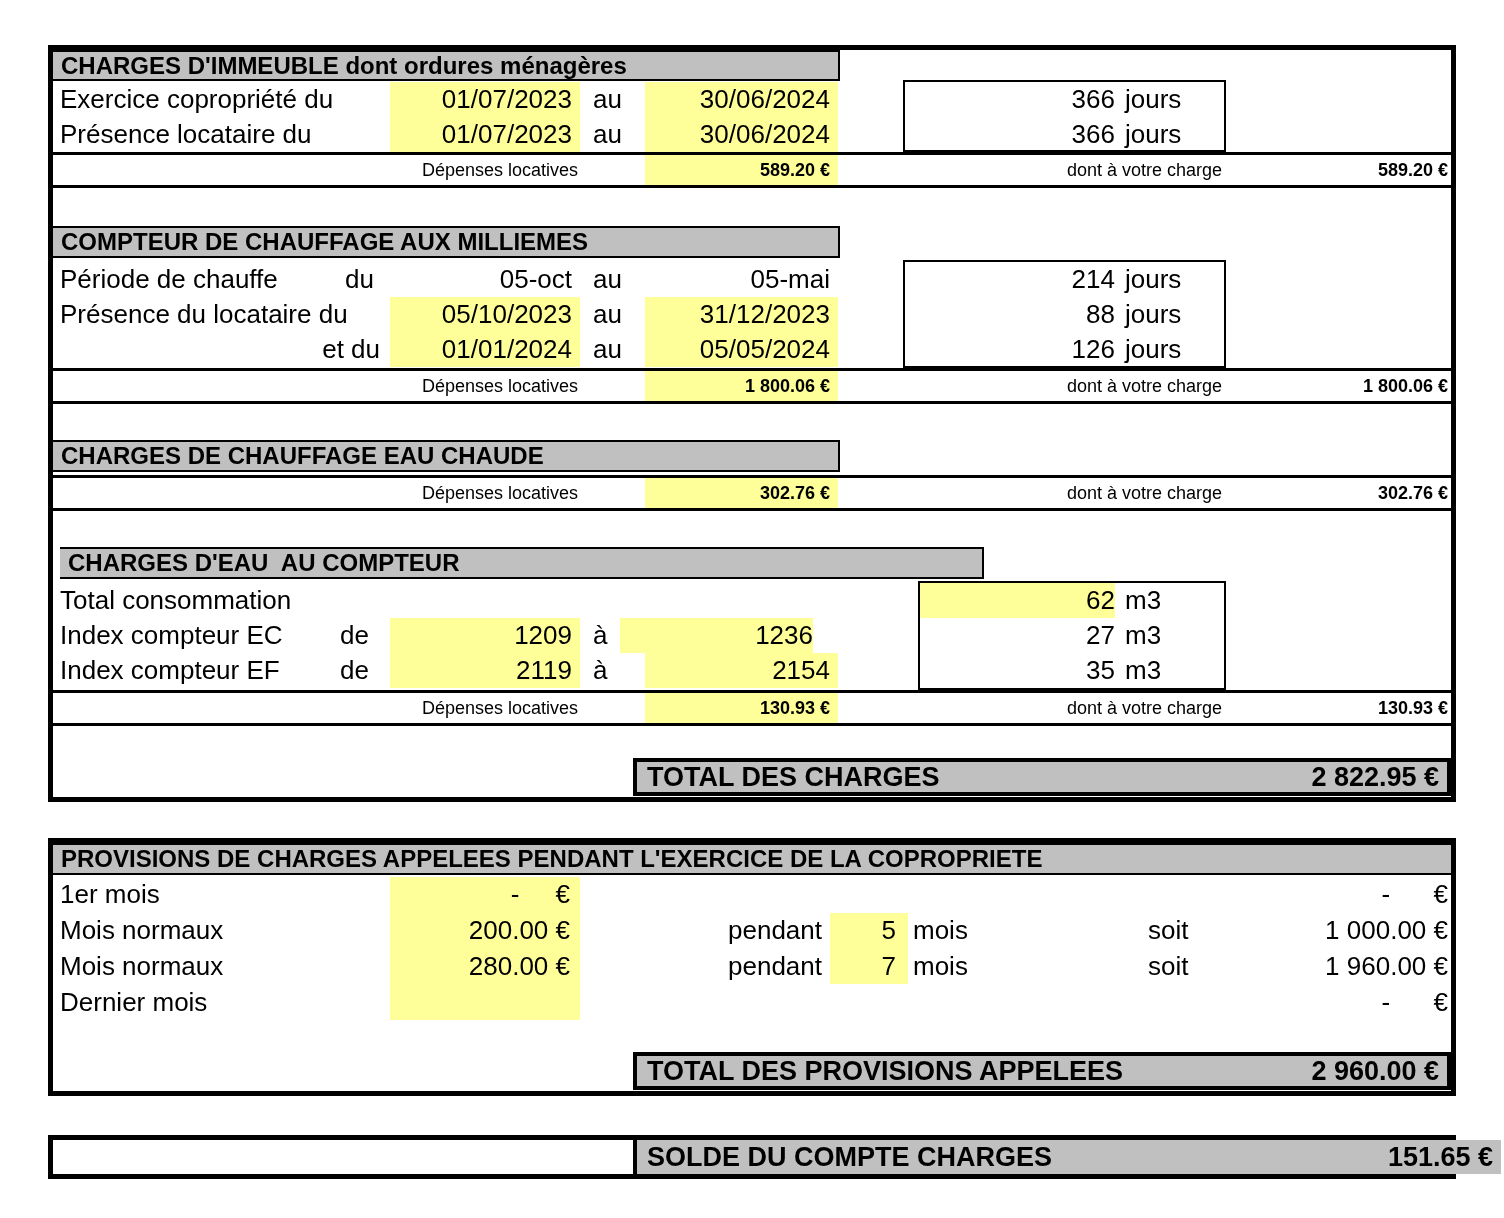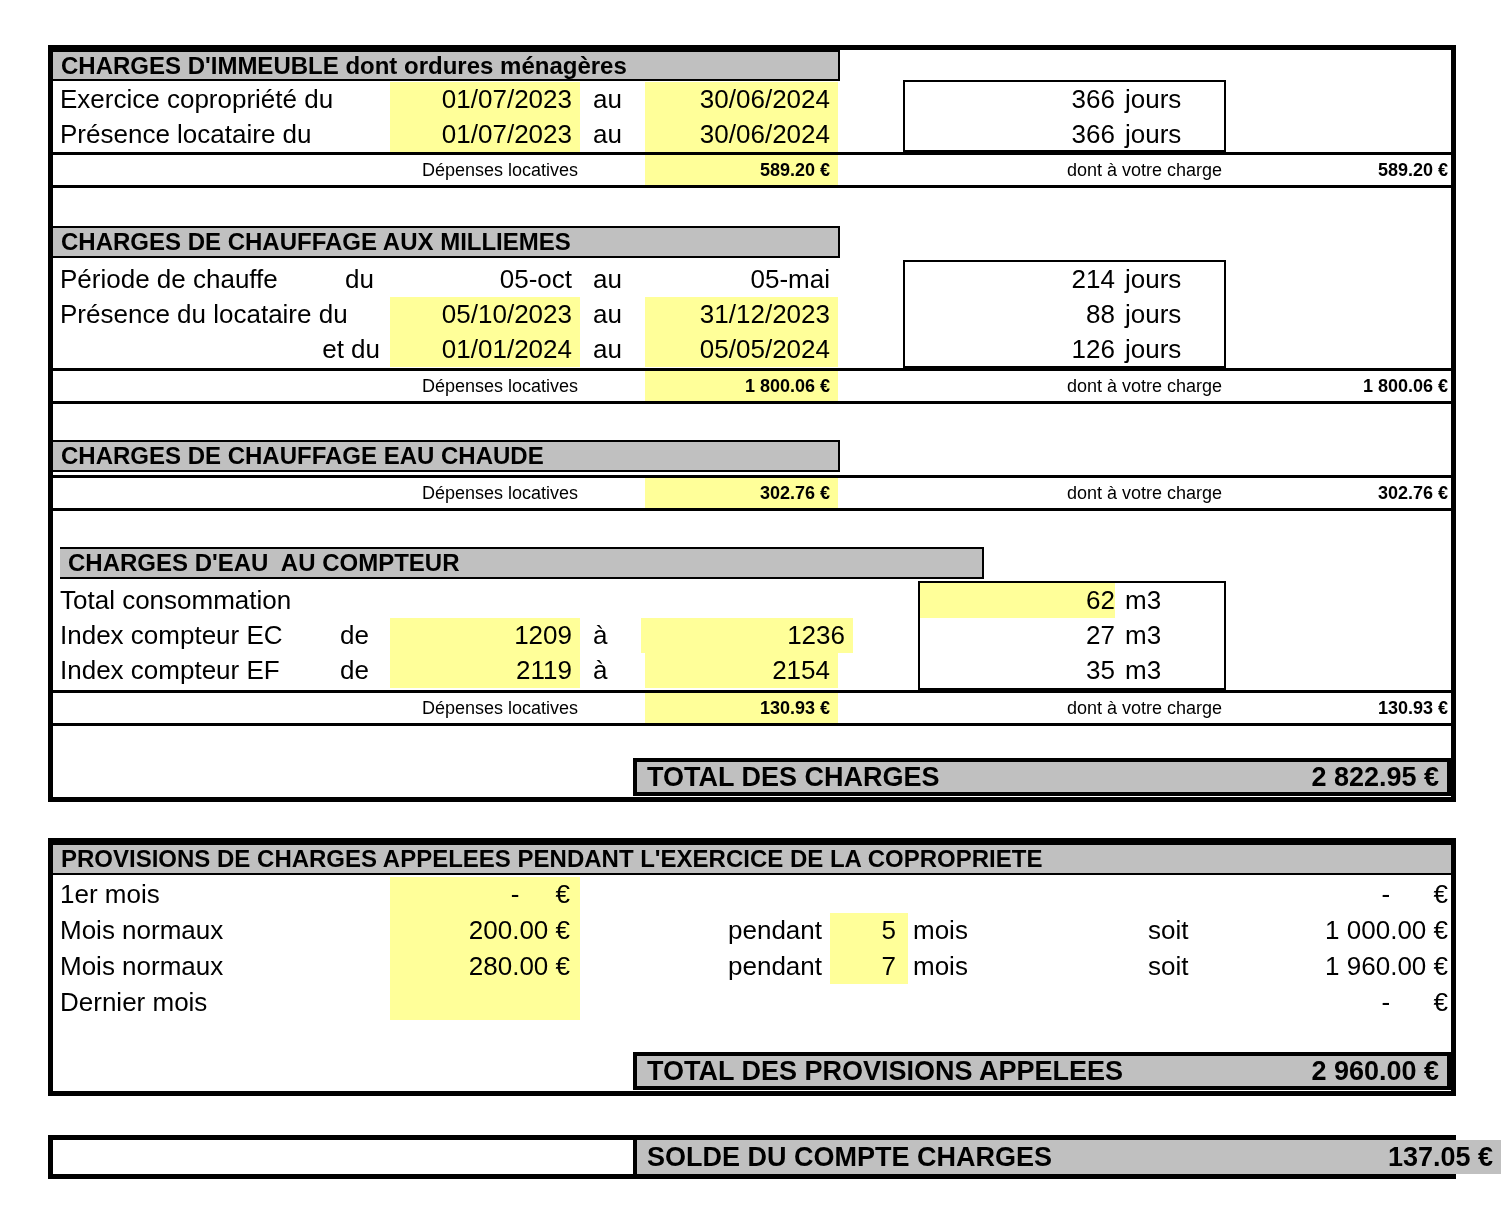--- a/index.html
+++ b/index.html
@@ -46,21 +46,21 @@
   <div class="abs t y r" style="left:645px;top:117px;width:193px;padding-right:8px;">30/06/2024</div>
   <div class="abs t r" style="left:920px;top:117px;width:195px;">366</div>
   <div class="abs t" style="left:1125px;top:117px;">jours</div>
 
   <div class="abs dep" style="left:53px;top:152px;width:1398px;height:36px;"></div>
   <div class="abs dt r" style="left:60px;top:155px;width:518px;">Dépenses locatives</div>
   <div class="abs dt y r b" style="left:645px;top:155px;width:193px;padding-right:8px;">589.20 €</div>
   <div class="abs dt r" style="left:905px;top:155px;width:317px;">dont à votre charge</div>
   <div class="abs dt r b" style="left:1230px;top:155px;width:218px;">589.20 €</div>
 
-  <div class="abs hdr" style="left:53px;top:226px;width:787px;height:32px;">CHARGES DE CHAUFFAGE AUX MILLIEMES</div>
+  <div class="abs hdr" style="left:53px;top:226px;width:787px;height:32px;">COMPTEUR DE CHAUFFAGE AUX MILLIEMES</div>
 
   <div class="abs box" style="left:903px;top:260px;width:323px;height:108px;"></div>
 
   <div class="abs t" style="left:60px;top:262px;">Période de chauffe</div>
   <div class="abs t" style="left:345px;top:262px;">du</div>
   <div class="abs t r" style="left:390px;top:262px;width:182px;">05-oct</div>
   <div class="abs t" style="left:593px;top:262px;">au</div>
   <div class="abs t r" style="left:645px;top:262px;width:185px;">05-mai</div>
   <div class="abs t r" style="left:920px;top:262px;width:195px;">214</div>
   <div class="abs t" style="left:1125px;top:262px;">jours</div>
@@ -97,21 +97,21 @@
   <div class="abs box" style="left:918px;top:581px;width:308px;height:109px;"></div>
 
   <div class="abs t" style="left:60px;top:583px;">Total consommation</div>
   <div class="abs t y r" style="left:920px;top:583px;width:195px;padding-right:0;">62</div>
   <div class="abs t" style="left:1125px;top:583px;">m3</div>
 
   <div class="abs t" style="left:60px;top:618px;">Index compteur EC</div>
   <div class="abs t" style="left:340px;top:618px;">de</div>
   <div class="abs t y r" style="left:390px;top:618px;width:190px;padding-right:8px;">1209</div>
   <div class="abs t" style="left:593px;top:618px;">à</div>
-  <div class="abs t y r" style="left:641px;top:618px;width:212px;padding-right:8px;">1236</div>
+  <div class="abs t y r" style="left:620px;top:618px;width:193px;padding-right:0;">1236</div>
   <div class="abs t r" style="left:920px;top:618px;width:195px;">27</div>
   <div class="abs t" style="left:1125px;top:618px;">m3</div>
 
   <div class="abs t" style="left:60px;top:653px;">Index compteur EF</div>
   <div class="abs t" style="left:340px;top:653px;">de</div>
   <div class="abs t y r" style="left:390px;top:653px;width:190px;padding-right:8px;">2119</div>
   <div class="abs t" style="left:593px;top:653px;">à</div>
   <div class="abs t y r" style="left:645px;top:653px;width:193px;padding-right:8px;">2154</div>
   <div class="abs t r" style="left:920px;top:653px;width:195px;">35</div>
   <div class="abs t" style="left:1125px;top:653px;">m3</div>
@@ -157,16 +157,16 @@
   <div class="abs t r" style="left:1180px;top:985px;width:268px;">-&nbsp;&nbsp;&nbsp;&nbsp;&nbsp;&nbsp;€</div>
 
   <div class="abs tot" style="left:633px;top:1052px;width:818px;height:38px;">
     <span>TOTAL DES PROVISIONS APPELEES</span>
     <span>2 960.00 €</span>
   </div>
 
   <div class="abs blk" style="left:48px;top:1135px;width:1408px;height:44px;"></div>
   <div class="abs grey-right" style="left:633px;top:1140px;width:868px;height:34px;">
     <span>SOLDE DU COMPTE CHARGES</span>
-    <span>137.05 €</span>
+    <span>151.65 €</span>
   </div>
 
 </div>
 
 </body></html>

